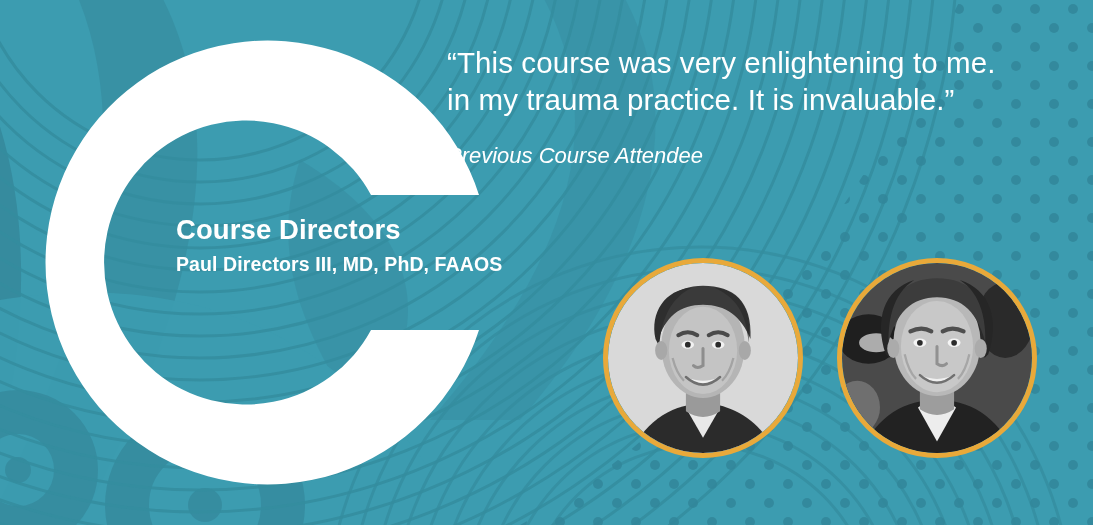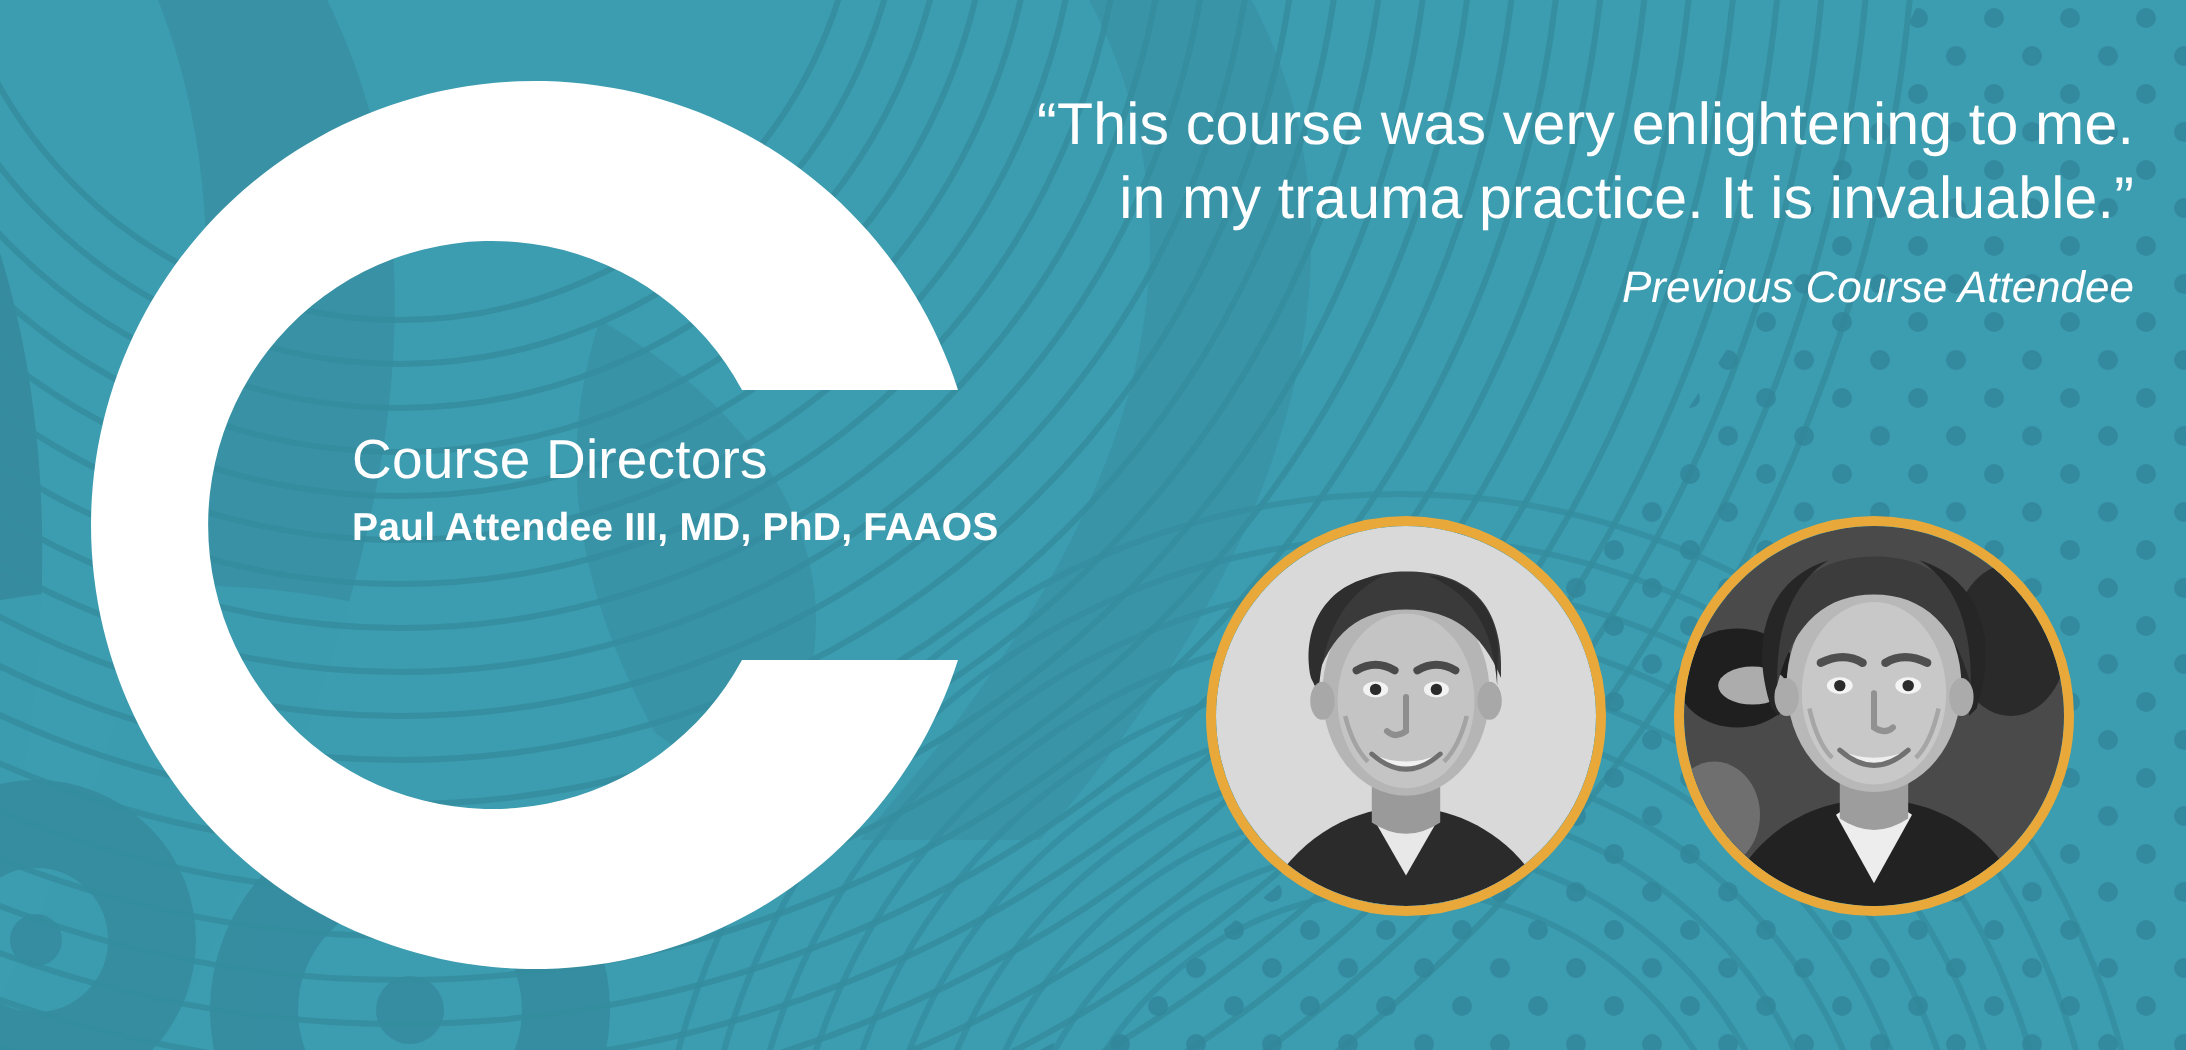--- a/index.html
+++ b/index.html
@@ -22,52 +22,51 @@
     height: 525px;
     display: block;
   }
 
   
   #quote-block {
     position: absolute;
     right: 26px;
     top: 44px;
     width: 620px;
-    text-align: right;
     z-index: 5;
   }
   .quote-line {
     color: #ffffff;
     font-size: 29.5px;
     line-height: 37px;
     font-weight: 300;
     letter-spacing: 0.1px;
     white-space: nowrap;
   }
   #quote-attribution {
     color: #ffffff;
     font-size: 22px;
     line-height: 28px;
     font-style: italic;
     font-weight: 400;
-    margin-top: 12px;
+    margin-top: 24px;
     white-space: nowrap;
   }
 
   
   #directors-block {
     position: absolute;
     left: 176px;
     top: 213px;
     z-index: 5;
   }
   #directors-heading {
     color: #ffffff;
     font-size: 27.5px;
-    font-weight: normal;
+    font-weight: bold;
     line-height: 34px;
     letter-spacing: 0.1px;
     white-space: nowrap;
   }
   .director-name {
     color: #ffffff;
     font-size: 19.5px;
     font-weight: bold;
     line-height: 26px;
     letter-spacing: 0.1px;
@@ -210,21 +209,21 @@
 
   <div id="quote-block">
     <div class="quote-line">“This course was very enlightening to me.</div>
     <div class="quote-line">in my trauma practice. It is invaluable.”</div>
     <div id="quote-attribution">Previous Course Attendee</div>
   </div>
 
   <div id="directors-block">
     <div id="directors-heading">Course Directors</div>
     <div id="directors-names">
-      <div class="director-name">Paul Attendee III, MD, PhD, FAAOS</div>
+      <div class="director-name">Paul Directors III, MD, PhD, FAAOS</div>
     </div>
   </div>
 
   <div class="portrait" id="portrait-tornetta">
     <div class="portrait-photo">
       <svg viewBox="0 0 100 100" preserveAspectRatio="xMidYMid slice">
         <rect x="0" y="0" width="100" height="100" fill="#d9d9d9"></rect>
 
         <path d="M12 100 C 20 82 36 74 50 74 C 64 74 80 82 88 100 Z" fill="#2b2b2b"></path>
 

